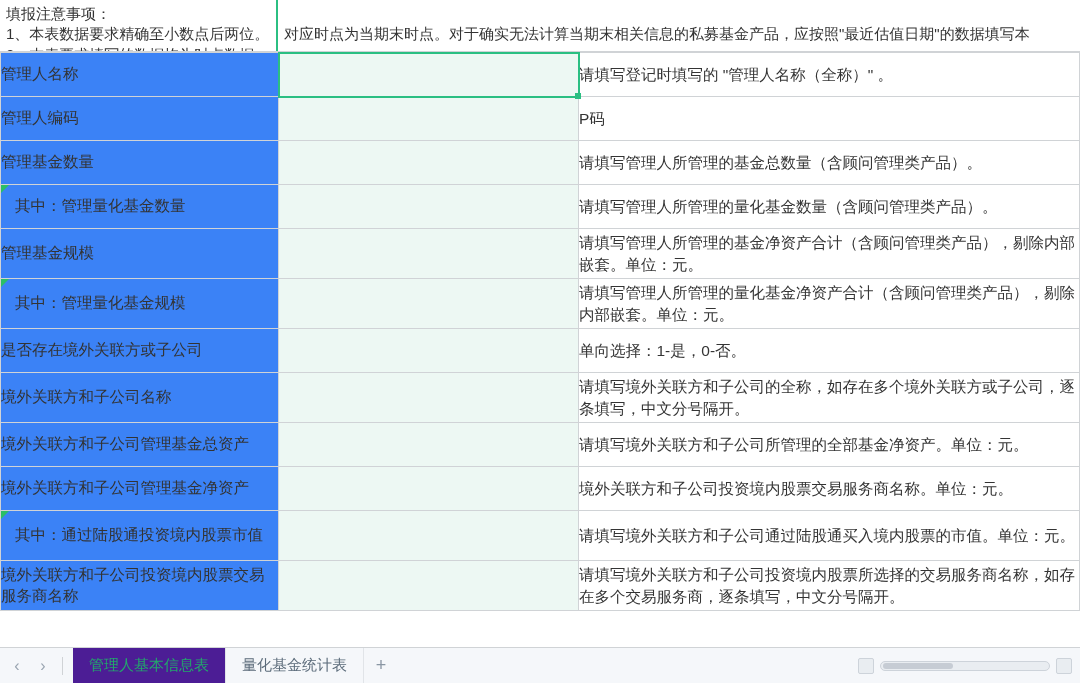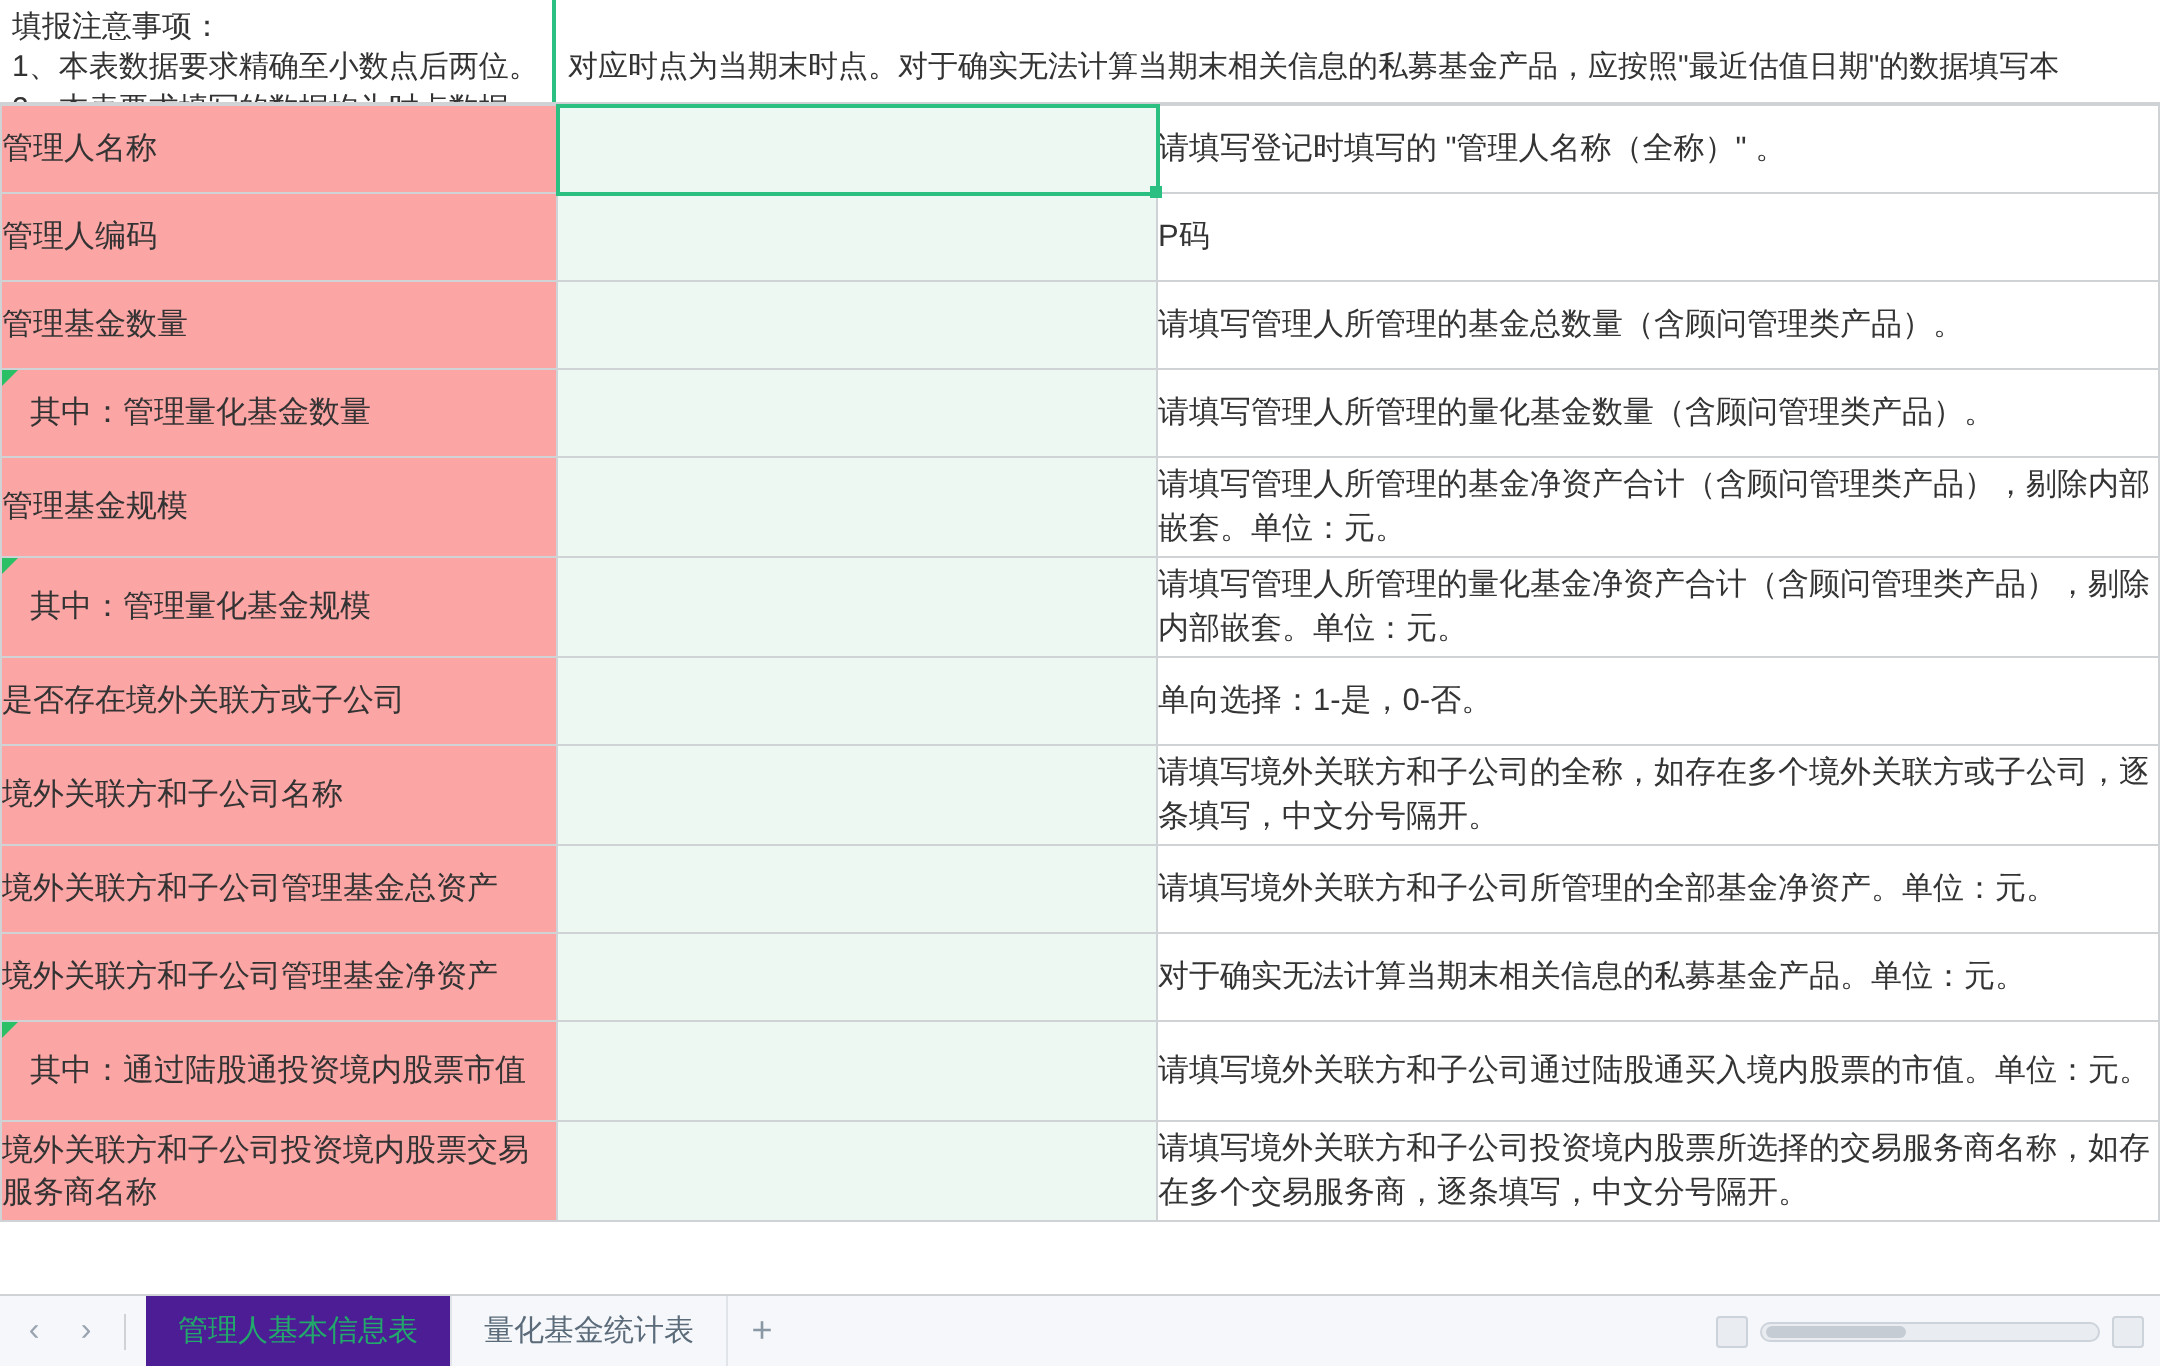--- a/index.html
+++ b/index.html
@@ -31,21 +31,21 @@
 
   
   table.form {
     width: 100%; border-collapse: collapse; table-layout: fixed;
     font-size: 15.5px; border-top: 1px solid #d0d3d6;
   }
   table.form col.c-label { width: 278px; }
   table.form col.c-input { width: 300px; }
   table.form col.c-hint  { width: auto; }
   table.form td { border: 1px solid #d0d3d6; padding: 0; vertical-align: middle; }
-  td.label { background: #fca5a5; padding: 8px 8px; color: #333; position: relative; }
+  td.label { background: #3b82f6; padding: 8px 8px; color: #333; position: relative; }
   td.label .indent { padding-left: 14px; display: inline-block; }
   td.input { background: #edf8f3; }
   td.hint  { background: #fff; padding: 8px 10px; color: #343434; line-height: 1.4; }
   tr.h1 td { height: 44px; }
   tr.h2 td { height: 50px; }
 
   
   td.marker::before {
     content: ""; position: absolute; left: 0; top: 0;
     width: 0; height: 0; border-top: 8px solid #2bbf66; border-right: 8px solid transparent;
@@ -147,21 +147,21 @@
             <td class="hint">请填写境外关联方和子公司的全称，如存在多个境外关联方或子公司，逐条填写，中文分号隔开。</td>
           </tr>
           <tr class="h1">
             <td class="label"><span>境外关联方和子公司管理基金总资产</span></td>
             <td class="input"></td>
             <td class="hint">请填写境外关联方和子公司所管理的全部基金净资产。单位：元。</td>
           </tr>
           <tr class="h1">
             <td class="label"><span>境外关联方和子公司管理基金净资产</span></td>
             <td class="input"></td>
-            <td class="hint">对于确实无法计算当期末相关信息的私募基金产品。单位：元。</td>
+            <td class="hint">境外关联方和子公司投资境内股票交易服务商名称。单位：元。</td>
           </tr>
           <tr class="h2">
             <td class="label marker"><span class="indent">其中：通过陆股通投资境内股票市值</span></td>
             <td class="input"></td>
             <td class="hint">请填写境外关联方和子公司通过陆股通买入境内股票的市值。单位：元。</td>
           </tr>
           <tr class="h2">
             <td class="label"><span>境外关联方和子公司投资境内股票交易服务商名称</span></td>
             <td class="input"></td>
             <td class="hint">请填写境外关联方和子公司投资境内股票所选择的交易服务商名称，如存在多个交易服务商，逐条填写，中文分号隔开。</td>

